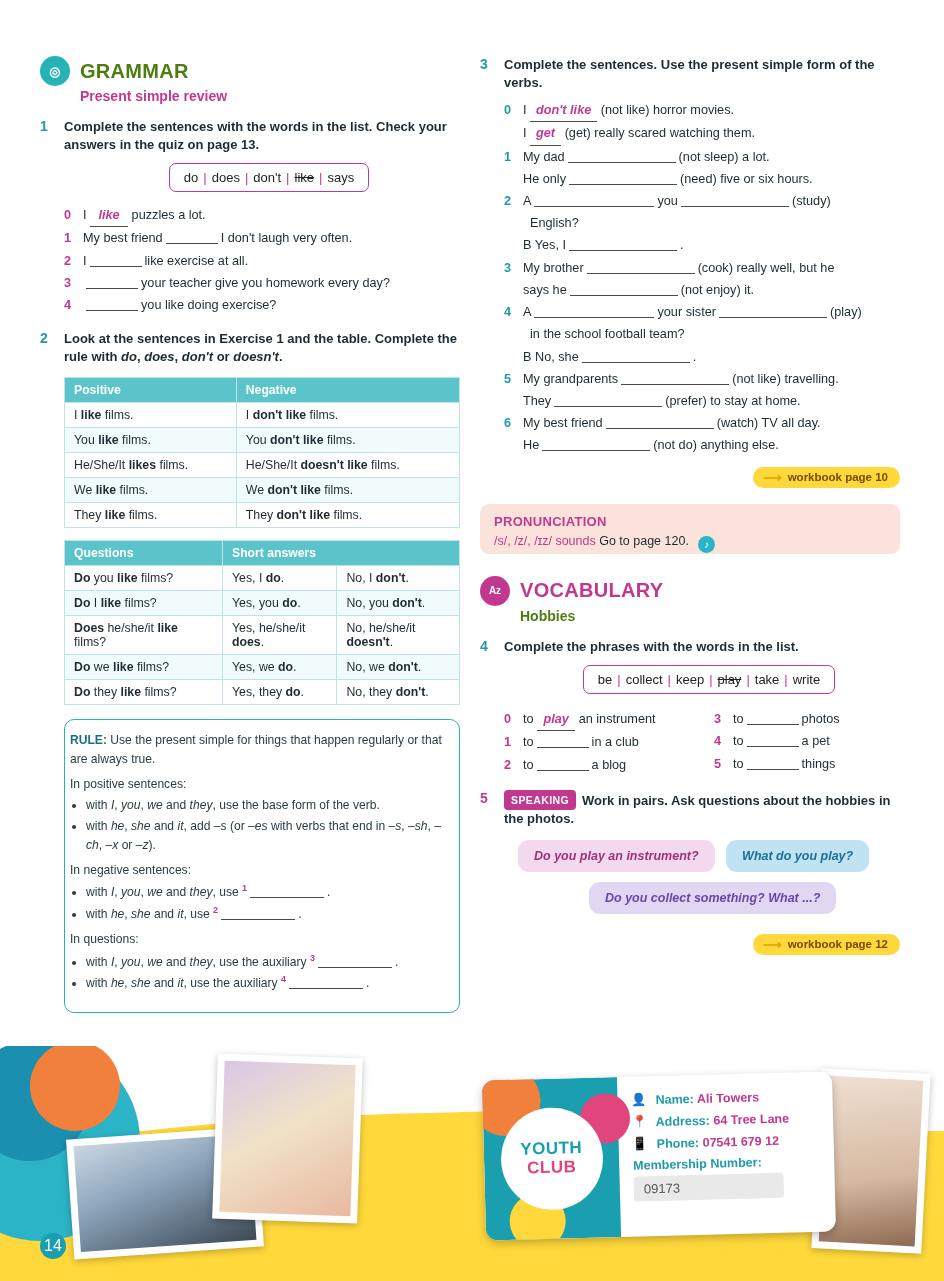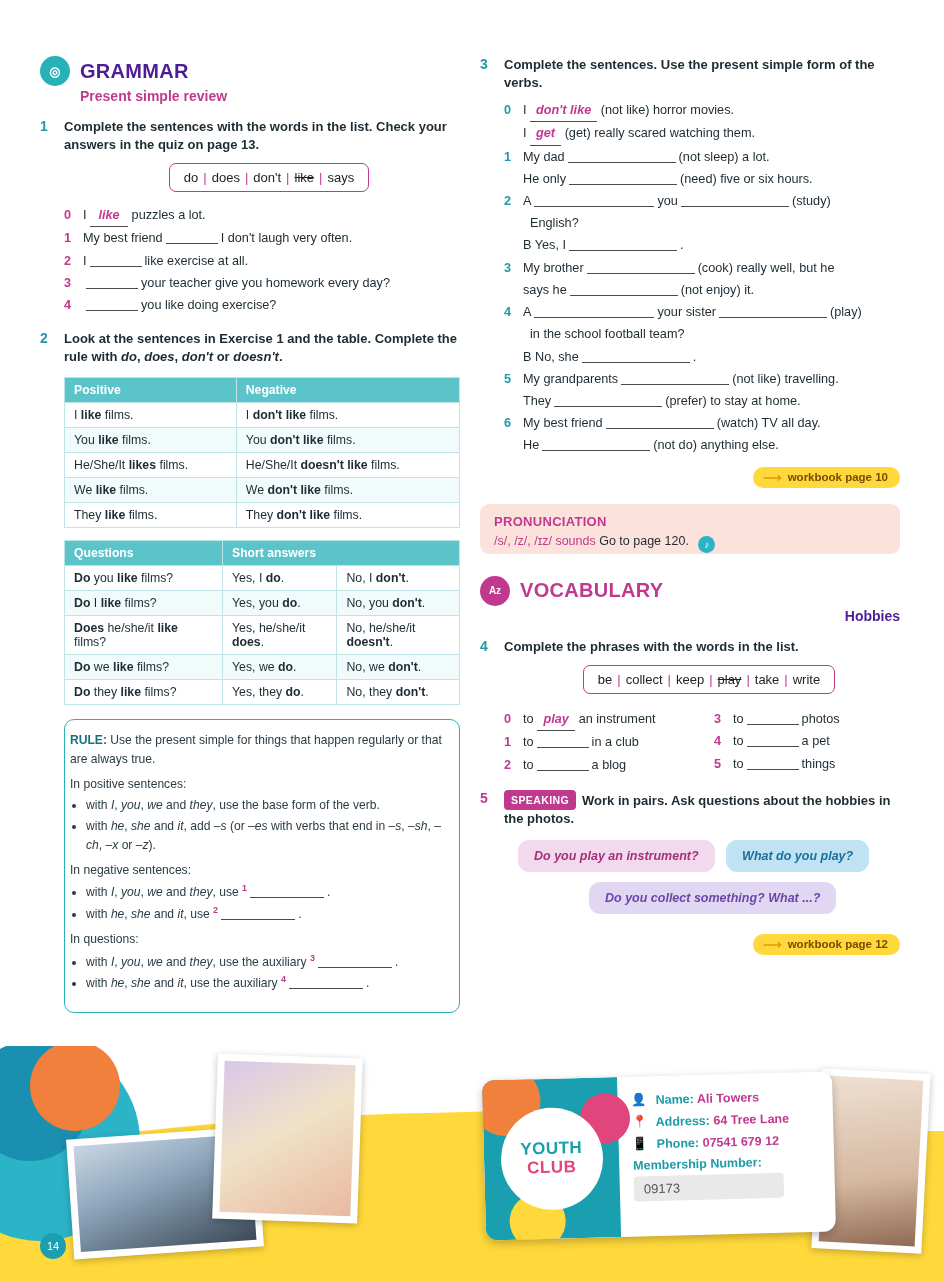--- a/index.html
+++ b/index.html
@@ -30,21 +30,21 @@
 
   .sec-head { display:flex; align-items:center; gap:10px; margin-bottom:2px; }
   .sec-badge {
     width:30px; height:30px; border-radius:50%; display:flex; align-items:center;
     justify-content:center; color:#fff; font-weight:bold; font-size:13px;
   }
   .badge-grammar { background:#27b2b8; }
   .badge-vocab { background:#c0398f; font-size:10px; }
   .sec-title { font-size:20px; font-weight:bold; letter-spacing:.3px; }
   .sec-sub { font-size:14px; font-weight:bold; margin:0 0 12px 40px; }
-  .t-teal { color:#4c1d95;text-align:right; }
+  .t-teal { color:#4d7c0f; }
   .t-pink { color:#c0398f; }
 
   .ex { display:flex; gap:10px; margin-top:14px; }
   .ex-num { font-weight:bold; font-size:14px; color:#1f9aa8; width:14px; flex:0 0 14px; text-align:left; }
   .ex-num.pink { color:#c0398f; }
   .ex-body { flex:1 1 auto; }
   .rubric { font-weight:bold; font-size:13px; line-height:1.35; }
 
   .wordbox {
     border:1.4px solid #c0398f; border-radius:7px; padding:6px 14px;
@@ -155,21 +155,21 @@
   .card-right { flex:1; padding:16px 14px; }
   .field { font-size:12.5px; margin-bottom:7px; color:#c0398f; font-weight:bold; }
   .field .fl { color:#1f9aa8; }
   .field .ic { color:#f0803c; margin-right:5px; }
   .memb { color:#1f9aa8; font-weight:bold; font-size:12.5px; margin-top:4px; }
   .memb-box { background:#e9e9e9; border-radius:4px; padding:5px 10px; margin-top:4px; width:150px;
               color:#555; font-size:13px; }
 
   .pagenum {
     position:absolute; left:40px; bottom:22px; width:26px; height:26px; border-radius:50%;
-    background:#1a9fb0; color:#fff; font-size:11px; display:flex; align-items:center; justify-content:center;
+    background:#1a9fb0; color:#fff; font-size:16px; display:flex; align-items:center; justify-content:center;
   }
 </style>
 </head>
 <body>
 
 <div class="page">
 
   <div class="col-left">
 
     <div class="sec-head">

